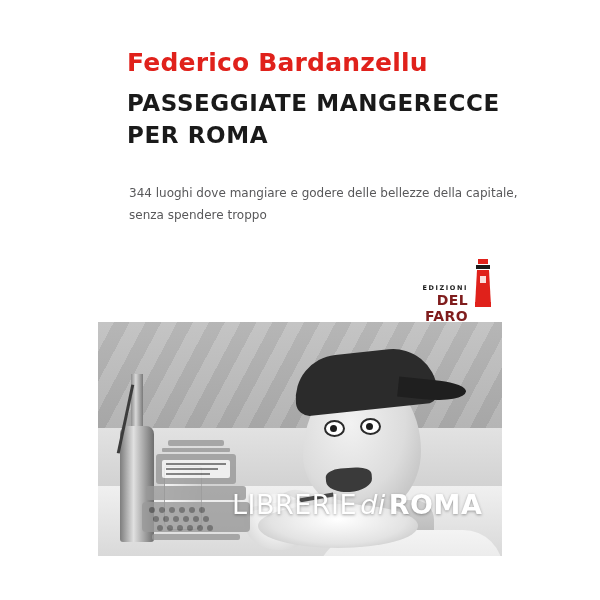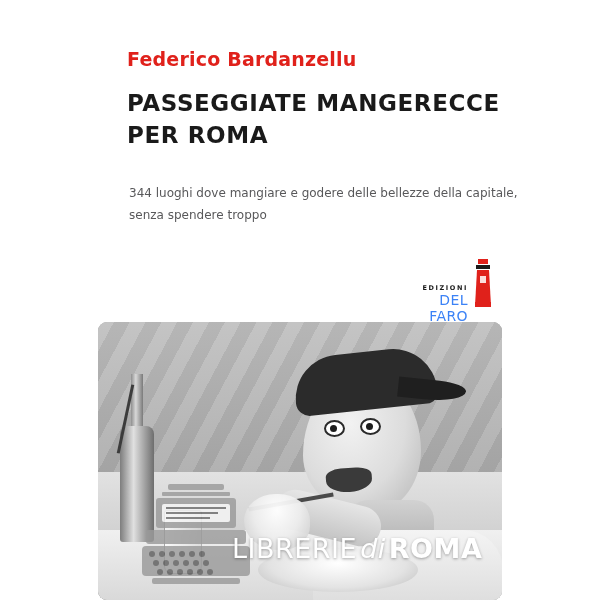--- a/index.html
+++ b/index.html
@@ -26,21 +26,21 @@
     left: 0;
     top: 0;
     width: 600px;
     height: 322px;
     background: #ffffff;
   }
   .author {
     position: absolute;
     left: 127px;
     top: 48px;
-    font-size: 19px;
+    font-size: 25px;
     font-weight: bold;
     color: #e0211b;
     letter-spacing: 0.2px;
     font-family: "DejaVu Sans", sans-serif;
     text-align: center;
   }
   .title {
     position: absolute;
     left: 127px;
     top: 88px;
@@ -82,22 +82,22 @@
   .publisher .pub-line1 {
     font-size: 6.5px;
     letter-spacing: 1.6px;
     color: #1a1a1a;
     font-weight: bold;
     font-family: "DejaVu Sans", sans-serif;
   }
   .publisher .pub-line2 {
     font-size: 14px;
     letter-spacing: 0.4px;
-    color: #3b82f6;
-    font-weight: normal;
+    color: #7f1d1d;
+    font-weight: bold;
     font-family: "DejaVu Sans", sans-serif;
     line-height: 1.15;
   }
   .publisher .pub-line3 {
     font-size: 5.5px;
     letter-spacing: 1.2px;
     color: #1a1a1a;
     font-weight: bold;
     font-family: "DejaVu Sans", sans-serif;
   }
@@ -107,24 +107,23 @@
     top: 0;
     width: 22px;
     height: 50px;
   }
   
   .photo {
     position: absolute;
     left: 98px;
     top: 322px;
     width: 404px;
-    height: 278px;
+    height: 234px;
     overflow: hidden;
     background: #cfcfcf;
-    border-radius: 9px;
   }
   .photo-bg {
     position: absolute;
     inset: 0;
     background:
       linear-gradient(180deg, rgba(255,255,255,0.16), rgba(0,0,0,0.12)),
       repeating-linear-gradient(118deg, #b9b9b9 0px, #b9b9b9 14px, #a8a8a8 14px, #a8a8a8 28px),
       #b0b0b0;
   }
   

